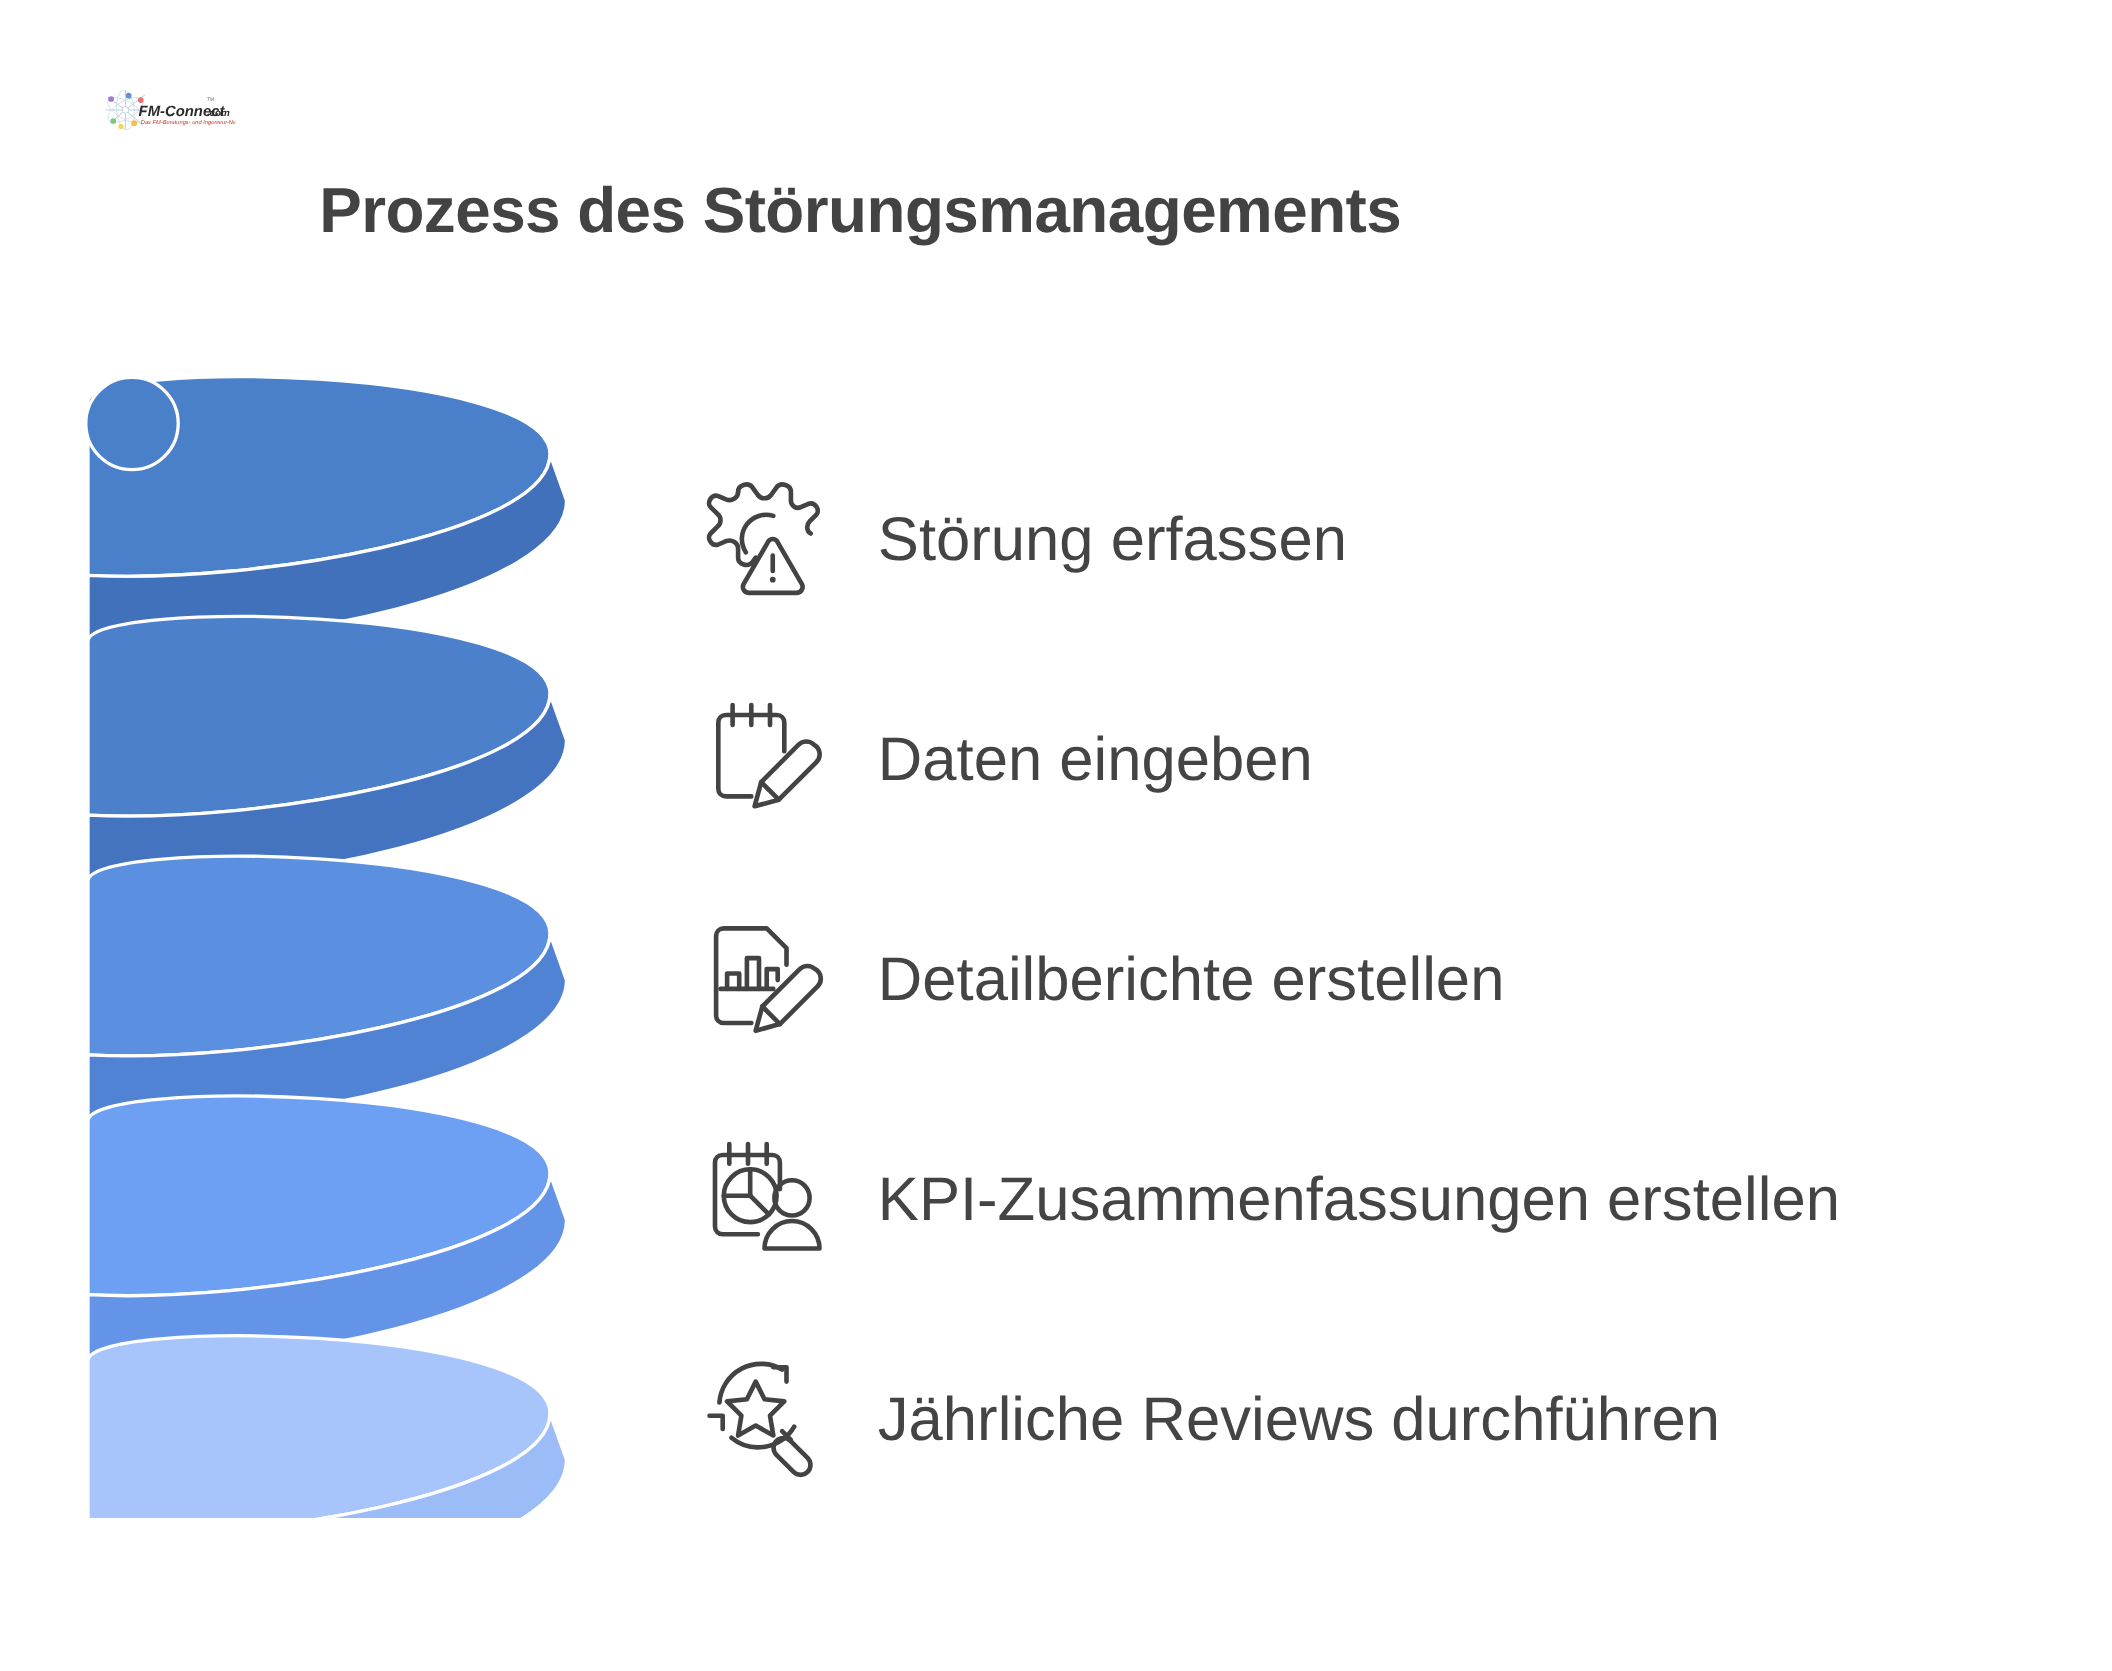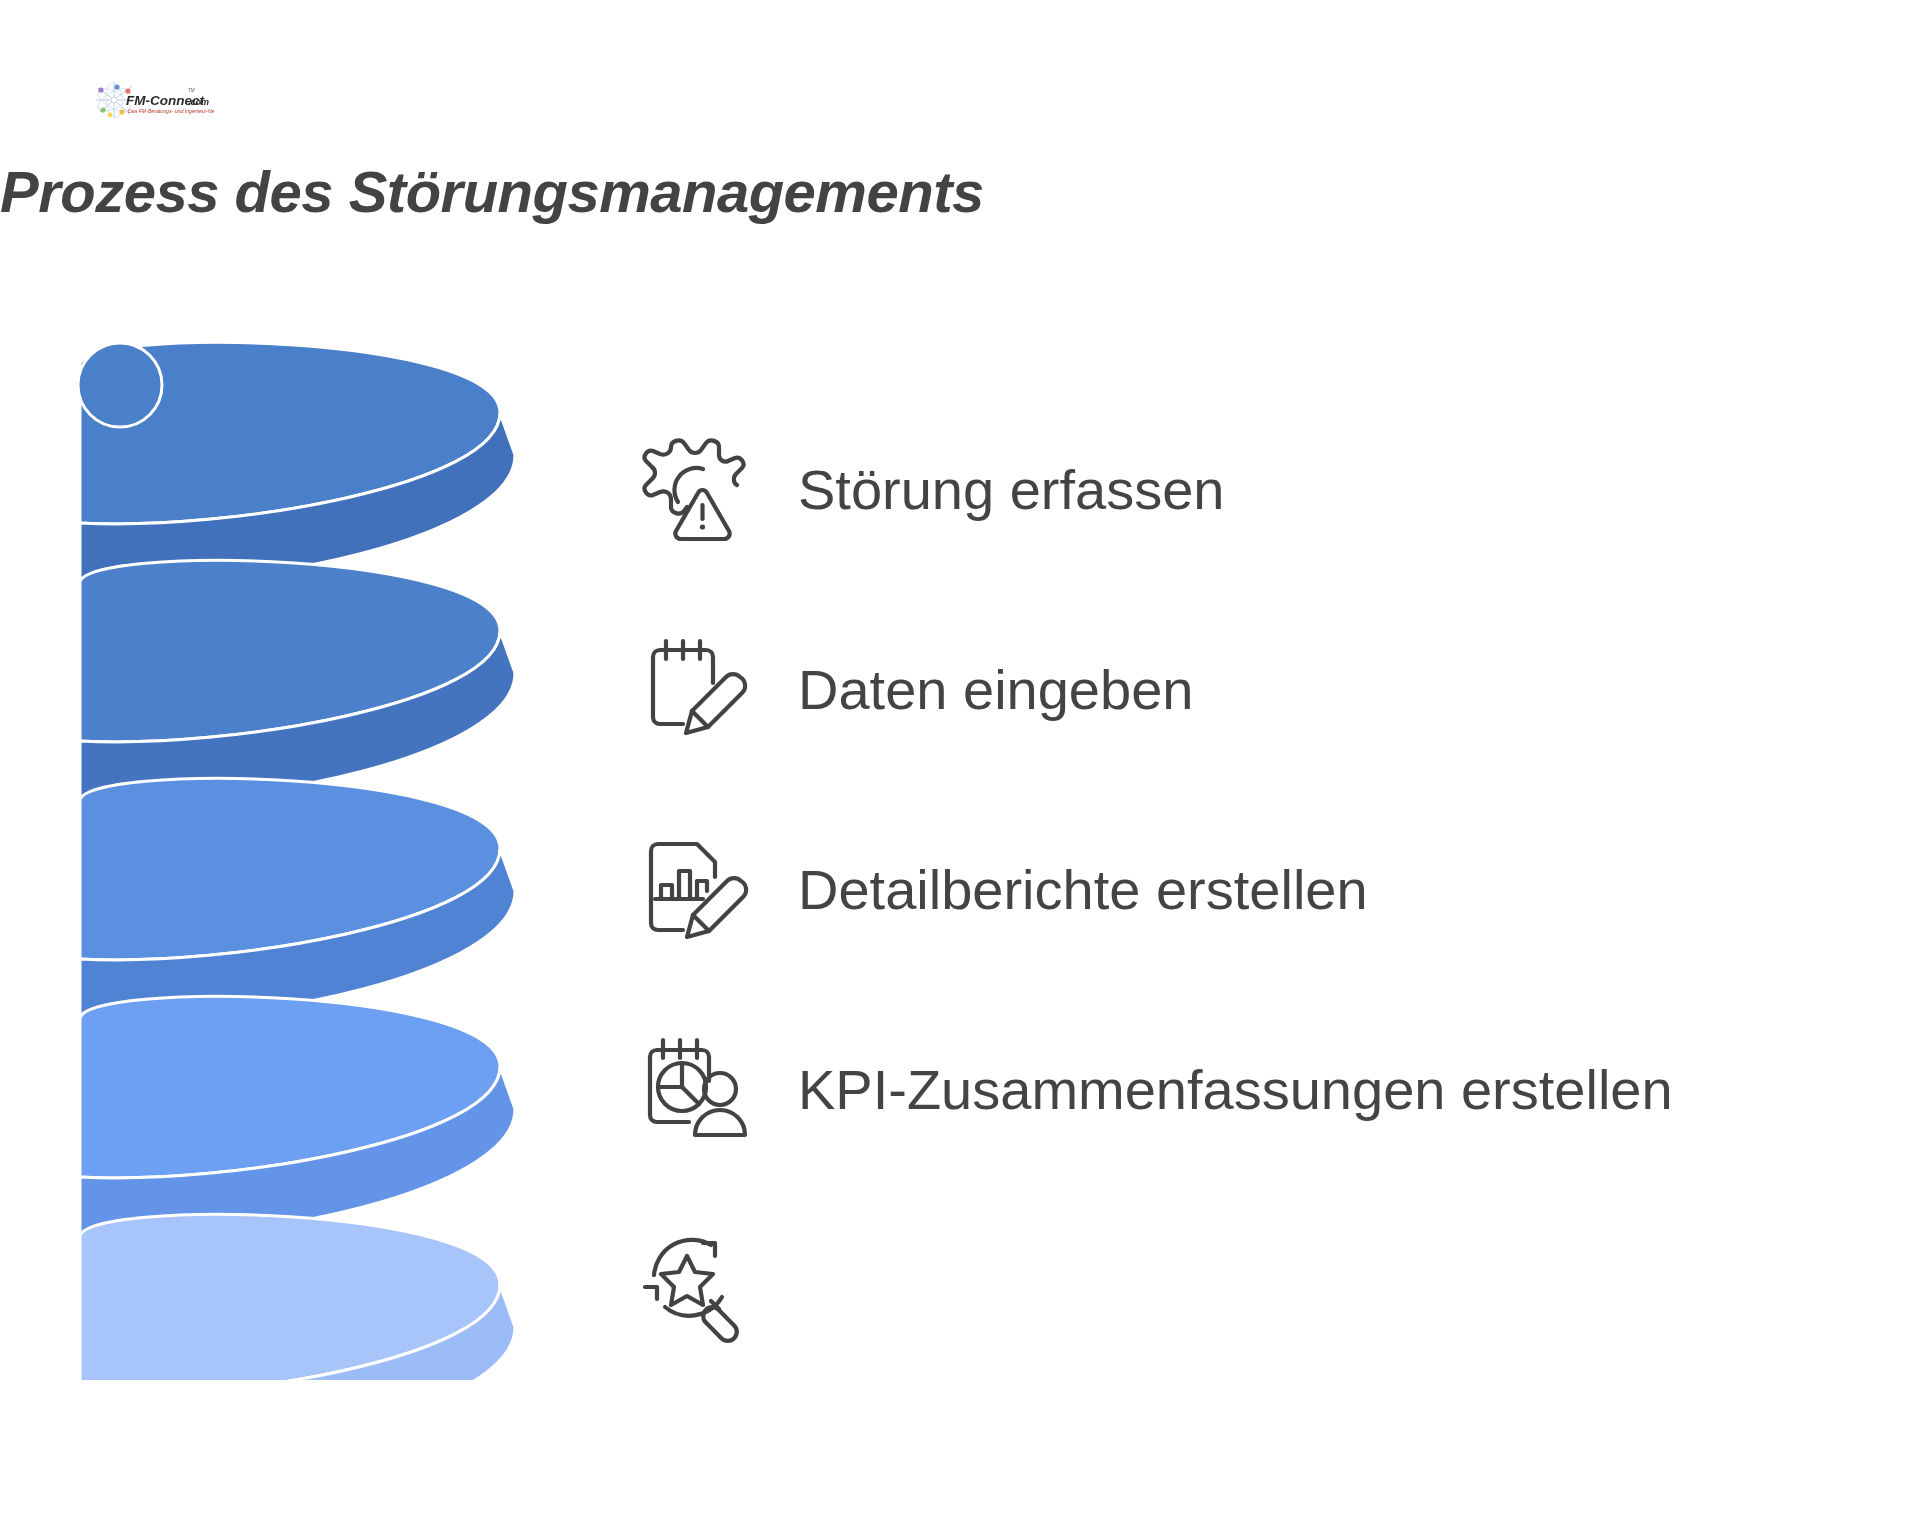--- a/index.html
+++ b/index.html
@@ -21,26 +21,26 @@
     left:92px; top:78px;
     width:122px; height:48px;font-style:italic;
   }
   .logo svg { display:block; }
 
   
   .title {
     position:absolute;
     left:0; top:158px;
     width:1564px;
+    text-align:center;
     font-size:58px;
     font-weight:bold;
     color:#434343;
     letter-spacing:-0.5px;
     white-space:nowrap;
-    font-style:italic;
   }
 
   
   .helix {
     position:absolute;
     left:60px; top:335px;
     width:470px; height:1045px;
   }
   .helix svg { display:block; }
 
@@ -208,16 +208,17 @@
         <svg width="118" height="118" viewBox="0 0 118 118" fill="none" stroke="#434343" stroke-width="4.2" stroke-linecap="round" stroke-linejoin="round">
           <path d="M74 14A38 38 0 0 0 17 44"></path>
           <path d="M28 76a38 38 0 0 0 57-10"></path>
           <path d="M66 12h12v13"></path>
           <path d="M20 68V56H8"></path>
           <path d="M50 25l8 16 18 2-13 13 3 18-16-9-16 9 3-18-13-13 18-2z"></path>
           <rect x="74" y="73" width="18" height="40" rx="9" transform="rotate(-45 83 93)"></rect>
           <path d="M74 70l8 8"></path>
         </svg>
       </div>
+      <div class="step-label">Jährliche Reviews durchführen</div>
     </div>
 
   </div>
 </div>
 
 </body></html>

